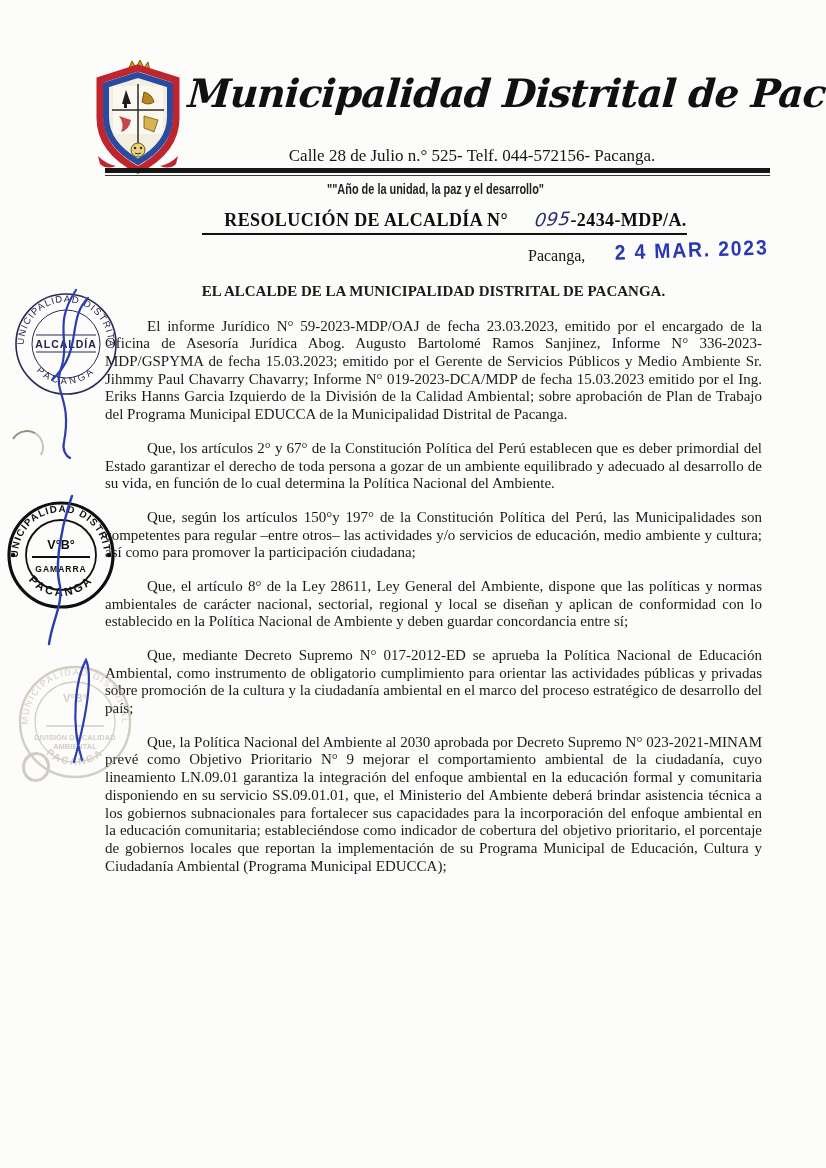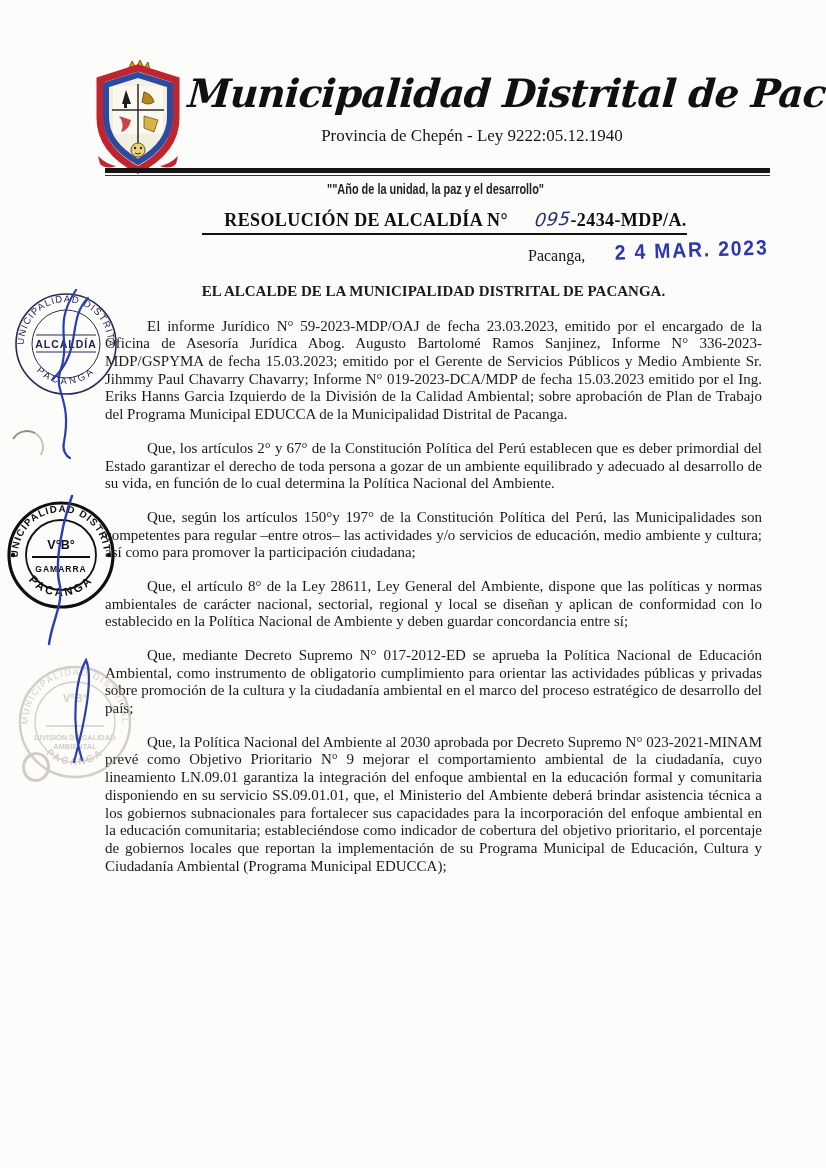--- a/index.html
+++ b/index.html
@@ -172,21 +172,21 @@
     <circle cx="52" cy="92" r="7" fill="#e8d27a" stroke="#6e5513" stroke-width="1"></circle>
     <circle cx="49" cy="90" r="1.2" fill="#2a2a2a"></circle>
     <circle cx="55" cy="90" r="1.2" fill="#2a2a2a"></circle>
     <path d="M49,95 q3,2 6,0" stroke="#2a2a2a" stroke-width="1" fill="none"></path>
 
     <path d="M12,98 q8,8 18,10 q-10,4 -16,-2 Z" fill="#c0242c"></path>
     <path d="M92,98 q-8,8 -18,10 q10,4 16,-2 Z" fill="#c0242c"></path>
   </svg>
 
   <div class="org-title">Municipalidad Distrital de Pacanga</div>
-  <div class="org-sub1">Provincia de Chepén - Ley 9222:05.12.1940</div>
+  <div class="org-sub2">Calle 28 de Julio n.° 525- Telf. 044-572156- Pacanga.</div>
 
   <div class="header-rule">
     <div class="bar"></div>
     <div class="thin"></div>
   </div>
 
   <div class="motto">""Año de la unidad, la paz y el desarrollo"</div>
 
   <div class="res-title-row">
     <span class="res-title"><span>RESOLUCIÓN DE ALCALDÍA N° </span><span class="res-number">095</span><span>-2434-MDP/A.</span></span>

